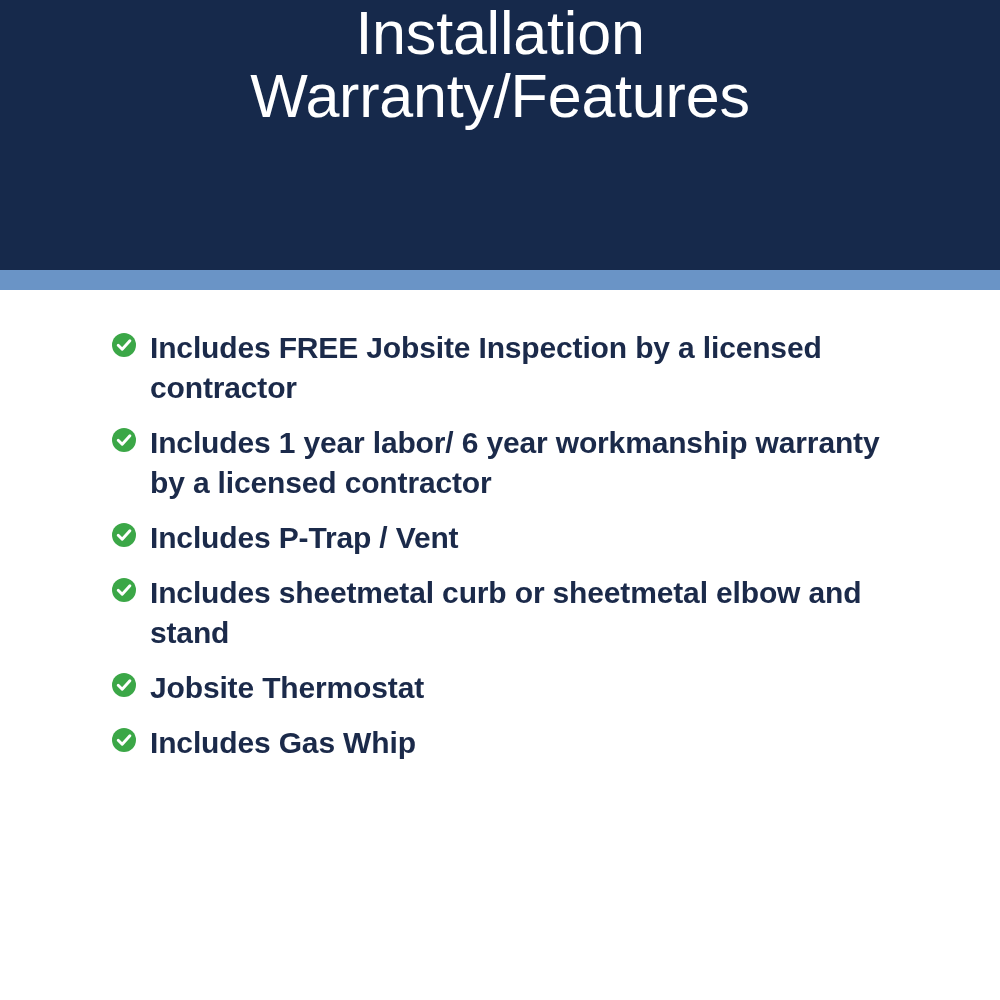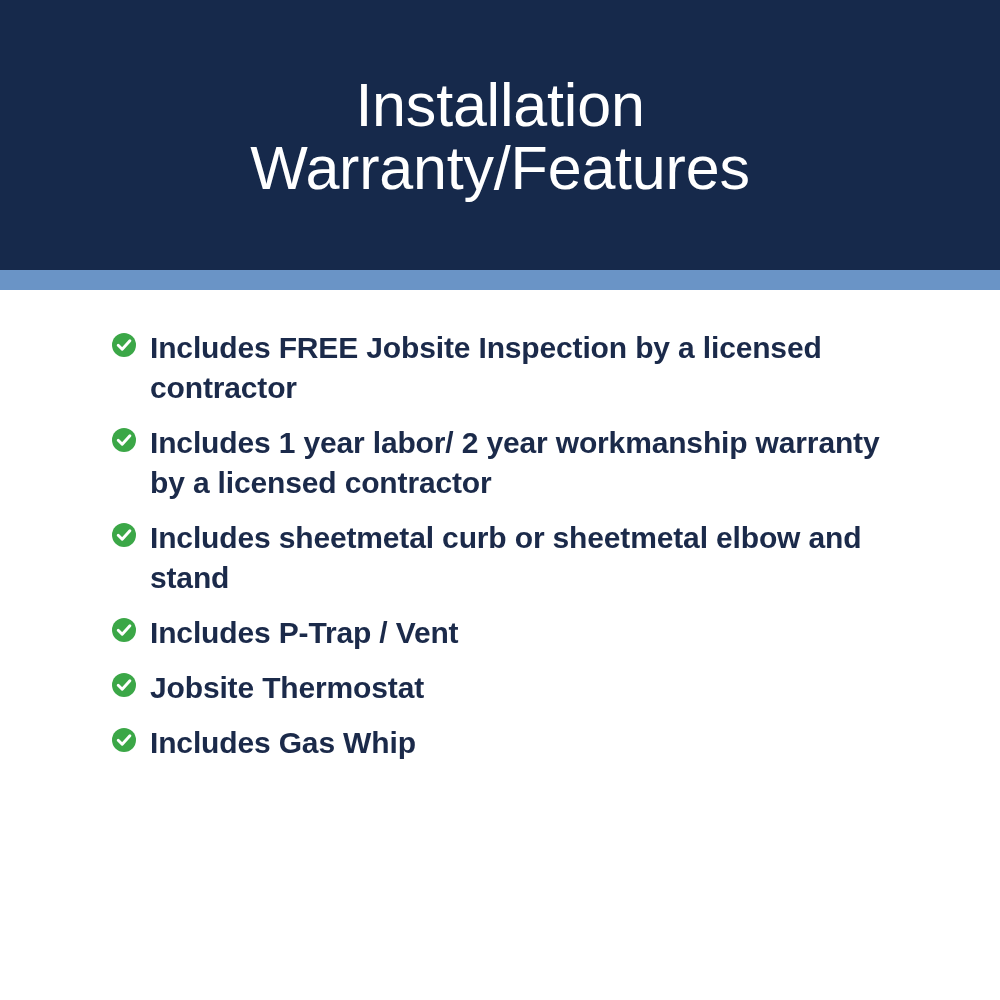--- a/index.html
+++ b/index.html
@@ -24,21 +24,21 @@
 
   
   .header-band {
     position: absolute;
     left: 0;
     top: 0;
     width: 1000px;
     height: 270px;
     background: #16294b;
     display: flex;
-    align-items: center;
+    align-items: flex-start;
     justify-content: center;
     box-sizing: border-box;
   }
 
   .header-title {
     color: #ffffff;
     font-family: "Liberation Sans", sans-serif;
     font-weight: 300;
     font-size: 61px;
     line-height: 63px;
@@ -133,42 +133,42 @@
         <span class="feature-text">Includes FREE Jobsite Inspection by a licensed contractor</span>
       </li>
 
       <li class="feature-item">
         <span class="check-icon">
           <svg viewBox="0 0 24 24" width="24" height="24" aria-hidden="true">
             <circle cx="12" cy="12" r="12" fill="#3ba747"></circle>
             <path d="M6.2 12.3 L10.2 16.3 L17.9 7.8" fill="none" stroke="#ffffff" stroke-width="2.9" stroke-linecap="round" stroke-linejoin="round"></path>
           </svg>
         </span>
-        <span class="feature-text">Includes 1 year labor/ 2 year workmanship warranty by a licensed contractor</span>
+        <span class="feature-text">Includes 1 year labor/ 6 year workmanship warranty by a licensed contractor</span>
       </li>
 
 
       <li class="feature-item">
         <span class="check-icon">
           <svg viewBox="0 0 24 24" width="24" height="24" aria-hidden="true">
             <circle cx="12" cy="12" r="12" fill="#3ba747"></circle>
             <path d="M6.2 12.3 L10.2 16.3 L17.9 7.8" fill="none" stroke="#ffffff" stroke-width="2.9" stroke-linecap="round" stroke-linejoin="round"></path>
           </svg>
         </span>
-        <span class="feature-text">Includes sheetmetal curb or sheetmetal elbow and stand</span>
+        <span class="feature-text">Includes P-Trap / Vent</span>
       </li>
 
       <li class="feature-item">
         <span class="check-icon">
           <svg viewBox="0 0 24 24" width="24" height="24" aria-hidden="true">
             <circle cx="12" cy="12" r="12" fill="#3ba747"></circle>
             <path d="M6.2 12.3 L10.2 16.3 L17.9 7.8" fill="none" stroke="#ffffff" stroke-width="2.9" stroke-linecap="round" stroke-linejoin="round"></path>
           </svg>
         </span>
-        <span class="feature-text">Includes P-Trap / Vent</span>
+        <span class="feature-text">Includes sheetmetal curb or sheetmetal elbow and stand</span>
       </li>
 
 
 
       <li class="feature-item">
         <span class="check-icon">
           <svg viewBox="0 0 24 24" width="24" height="24" aria-hidden="true">
             <circle cx="12" cy="12" r="12" fill="#3ba747"></circle>
             <path d="M6.2 12.3 L10.2 16.3 L17.9 7.8" fill="none" stroke="#ffffff" stroke-width="2.9" stroke-linecap="round" stroke-linejoin="round"></path>
           </svg>

